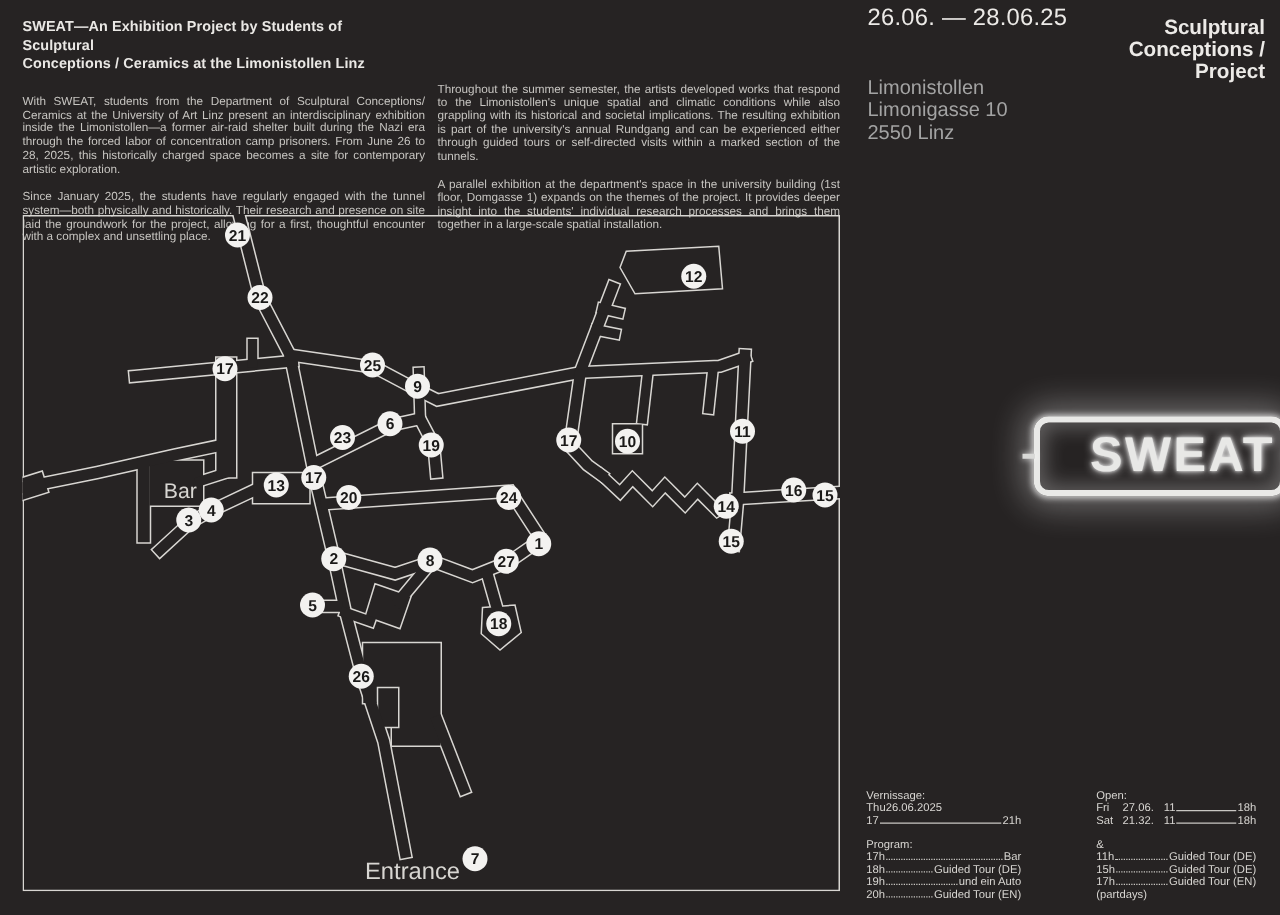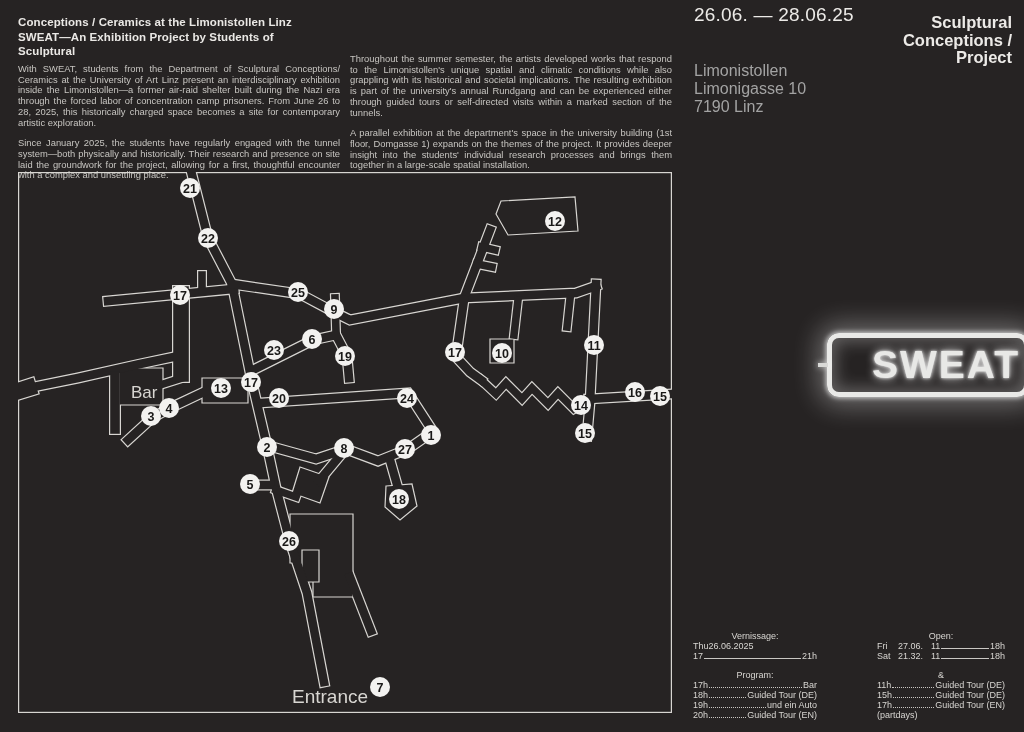--- a/index.html
+++ b/index.html
@@ -7,21 +7,21 @@
     width:1024px;height:732px;position:relative;overflow:hidden;
     background:#262323;color:#eae8e5;
     font-family:"Liberation Sans",sans-serif;
   }
   .abs{position:absolute}
   
   #title{left:18px;top:15px;width:316px;font-size:11.5px;font-weight:bold;line-height:1.27;letter-spacing:.1px}
   #title span{display:block}
   
   .col{width:322px;font-size:9.4px;line-height:1.14;text-align:justify;color:#c7c5c1}
-  .col p{margin:0 0 10px 0}
+  .col p{margin:12px 0 10px 0}
   #col-left{left:18px;top:64px}
   #col-mid{left:350px;top:54px}
   
   #dates{left:694px;top:4px;font-size:19px;letter-spacing:.2px;color:#eceae7}
   #dept{right:12px;top:14px;text-align:right;font-weight:bold;font-size:16.5px;line-height:1.07;color:#eceae7}
   #dept span{display:block}
   #address{left:694px;top:62px;font-size:16px;line-height:1.12;color:#a3a3a3}
   #address span{display:block}
   
   #map-wrap{left:18px;top:172px;width:654px;height:541px}
@@ -41,56 +41,56 @@
     font-size:39px;font-weight:bold;letter-spacing:2px;color:#e8e8e6;
     text-shadow:0 0 8px rgba(255,255,255,.95),0 0 3px rgba(255,255,255,.9);
   }
   .tick{position:absolute;width:10px;height:4px;background:#d9d9d7;top:25px;box-shadow:0 0 6px rgba(255,255,255,.8)}
   #tick-left{left:-14px}
   #tick-right{right:-14px}
   
   .sched{position:absolute;font-size:9px;line-height:10px;color:#d8d6d2;white-space:nowrap}
   #sched-left{left:693px;top:631px;width:124px}
   #sched-right{left:877px;top:631px;width:128px}
-  .shead{text-align:center}
+  .shead{text-align:left}
   .srow{display:flex;align-items:flex-end;gap:1px;height:10px}
   .leader{flex:1;border-bottom:1px dotted #c9c7c3;margin-bottom:2px;min-width:8px}
   .leader.solid{border-bottom-style:solid}
   .just{display:flex;justify-content:flex-start;height:10px}
   .gap{height:9px}
   .od{width:20px}
   .odt{width:32px}
 </style>
 </head>
 <body>
 
 <div class="abs" id="title">
+  <span>SWEAT—An Exhibition Project by Students of Sculptural</span>
   <span>Conceptions / Ceramics at the Limonistollen Linz</span>
-  <span>SWEAT—An Exhibition Project by Students of Sculptural</span>
 </div>
 
 <div class="abs col" id="col-left">
   <p>With SWEAT, students from the Department of Sculptural Conceptions/ Ceramics at the University of Art Linz present an interdisciplinary exhibition inside the Limonistollen—a former air-raid shelter built during the Nazi era through the forced labor of concentration camp prisoners. From June 26 to 28, 2025, this historically charged space becomes a site for contemporary artistic exploration.</p>
   <p>Since January 2025, the students have regularly engaged with the tunnel system—both physically and historically. Their research and presence on site laid the groundwork for the project, allowing for a first, thoughtful encounter with a complex and unsettling place.</p>
 </div>
 <div class="abs col" id="col-mid">
   <p>Throughout the summer semester, the artists developed works that respond to the Limonistollen's unique spatial and climatic conditions while also grappling with its historical and societal implications. The resulting exhibition is part of the university's annual Rundgang and can be experienced either through guided tours or self-directed visits within a marked section of the tunnels.</p>
   <p>A parallel exhibition at the department's space in the university building (1st floor, Domgasse 1) expands on the themes of the project. It provides deeper insight into the students' individual research processes and brings them together in a large-scale spatial installation.</p>
 </div>
 
 <div class="abs" id="dates">26.06. — 28.06.25</div>
 <div class="abs" id="dept">
   <span>Sculptural</span>
   <span>Conceptions /</span>
   <span>Project</span>
 </div>
 <div class="abs" id="address">
   <span>Limonistollen</span>
   <span>Limonigasse 10</span>
-  <span>7190 Linz</span>
+  <span>2550 Linz</span>
 </div>
 
 <div class="abs" id="map-wrap">
   <svg id="map-svg" width="654" height="541" viewBox="0 0 654 541">
       <rect x="0.6" y="0.6" width="652.8" height="539.8" fill="none" stroke="#d8d6d2" stroke-width="1.2"></rect>
       <g fill="none" stroke="#d8d6d2" stroke-linecap="square" stroke-linejoin="miter">
         <path d="M172,-5L190,66L214,112L234,210L249,274L258,316L272,370L289,421L306,510" stroke-width="11"></path>
         <path d="M90,129L216,117" stroke-width="11"></path>
         <path d="M184,103L184,118" stroke-width="10"></path>
         <path d="M-4,219L60,206L122,192L160,184" stroke-width="11"></path>

